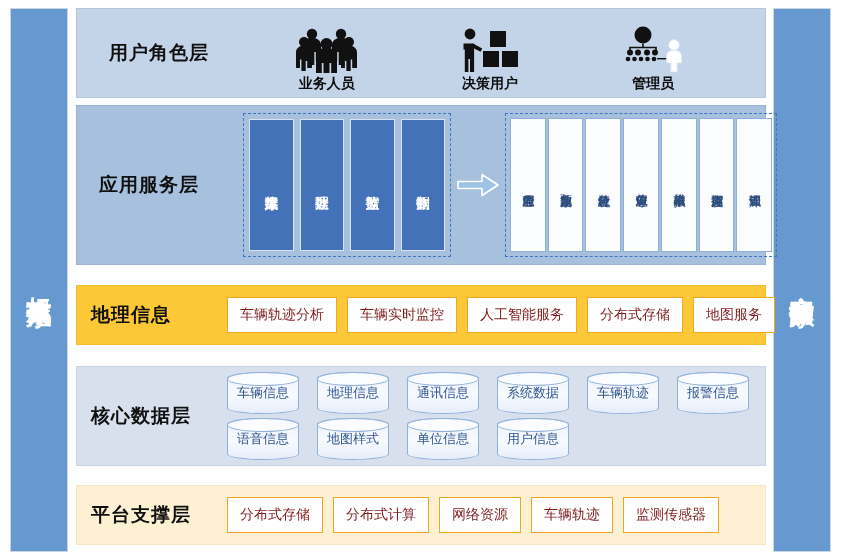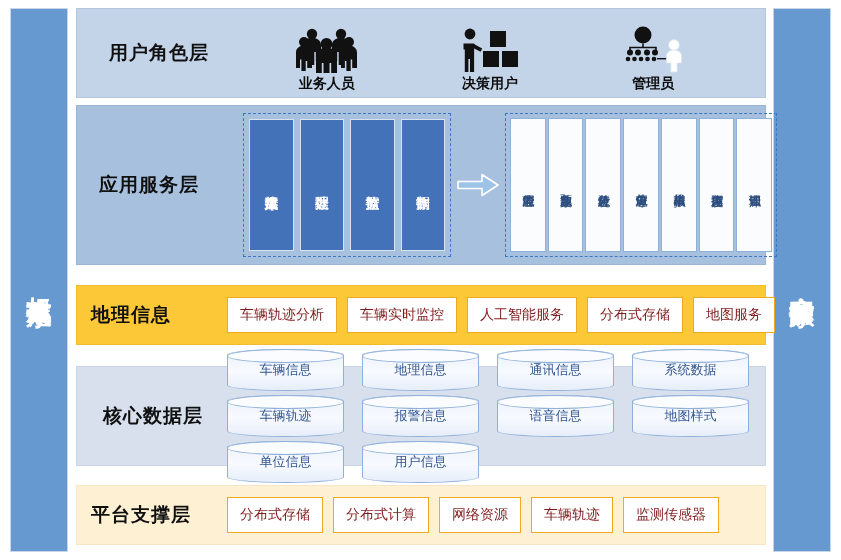--- a/index.html
+++ b/index.html
@@ -144,25 +144,25 @@
     display: flex; align-items: center; justify-content: center;
     font-size: 14px; color: #7f1d1d;
   }
 
   
   #layer-data {
     top: 366px; height: 100px;
     background: #d8e0ee;
     border: 1px solid #cbd5e7;
   }
-  #layer-data .layer-title { width: 150px; padding-left: 2px; text-align: center; }
+  #layer-data .layer-title { width: 150px; padding-left: 14px; text-align: left; }
   .cyl-grid {
     flex: 1 1 auto;
     display: grid;
-    grid-template-columns: repeat(4, 1fr);
+    grid-template-columns: repeat(6, 1fr);
     grid-auto-rows: 42px;
     gap: 4px 18px;
     padding: 4px 16px 4px 0;
   }
   .cylinder {
     position: relative;
     display: flex; align-items: center; justify-content: center;
     font-size: 13px; color: #31558f;
     background: linear-gradient(180deg,#edf2fa 0%,#f7faff 55%,#e7eefa 100%);
     border: 1.3px solid #8fb0da;

